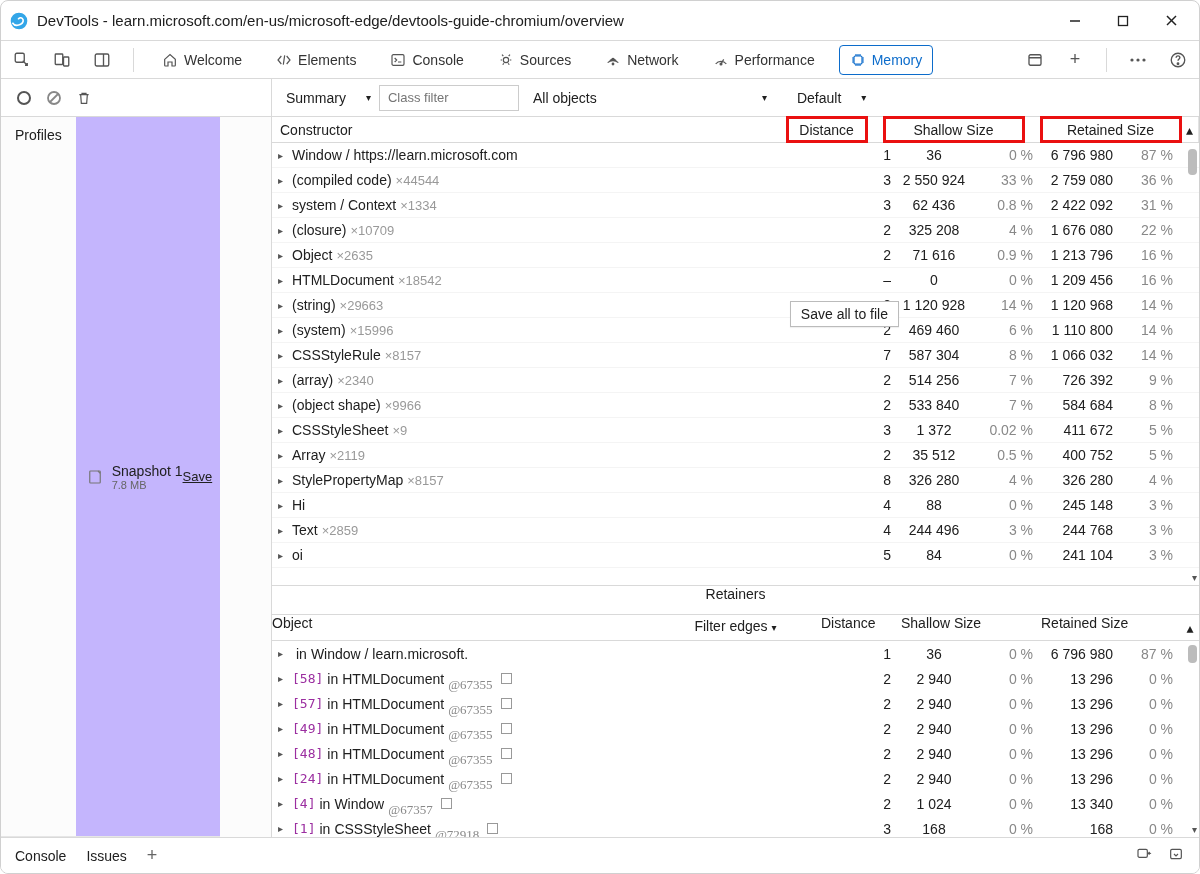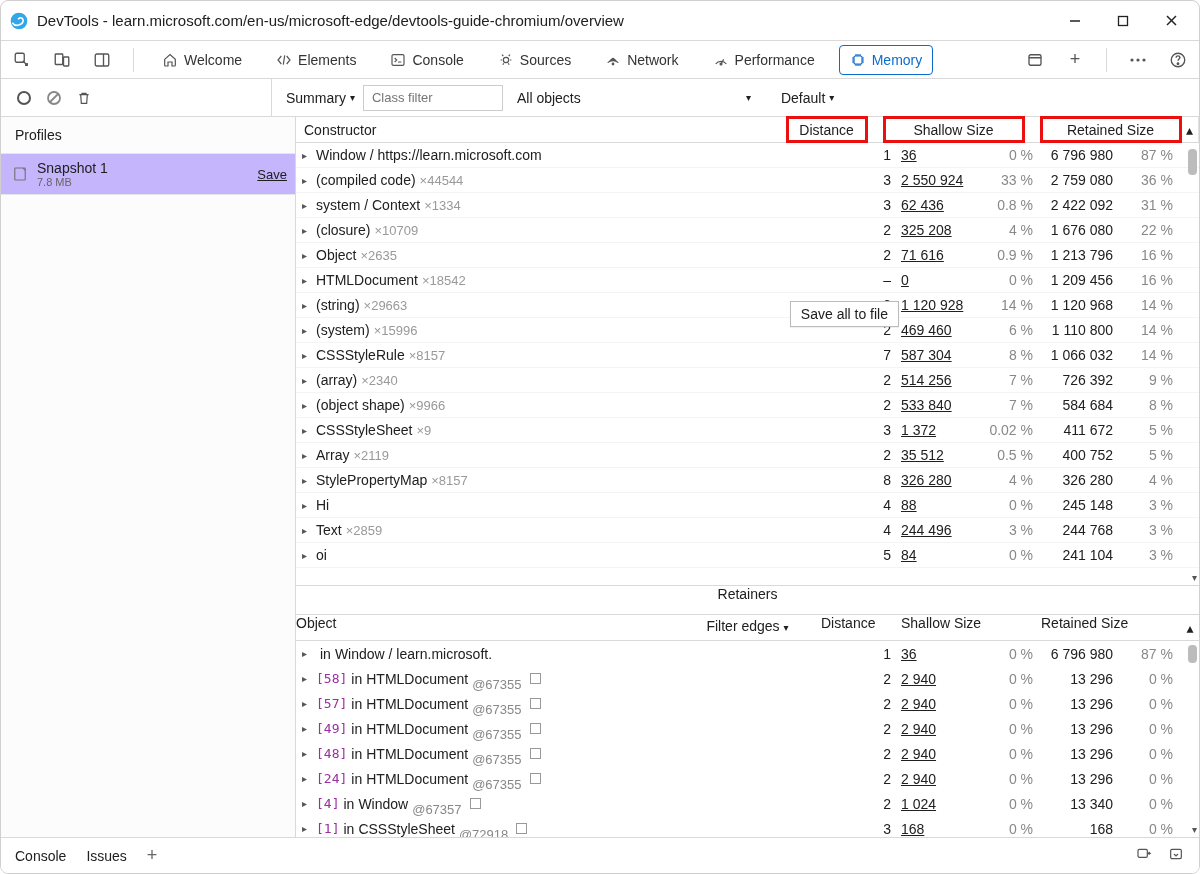--- a/index.html
+++ b/index.html
@@ -19,28 +19,28 @@
 .tab { display:flex; align-items:center; gap:6px; padding:6px 10px; border-radius:4px; color:#333; cursor:pointer; font-size:14px;}
 .tab.active { border:1px solid #0c6ccb; color:#0c6ccb; background:#fff;}
 .tab svg { width:16px; height:16px; }
 .endctrls { margin-left:auto; display:flex; gap:14px; align-items:center;}
 
 
 .toolbar2 { height: 38px; display:flex; align-items:center; border-bottom:1px solid #d9d9d9;}
 .tb2-left { width:271px; display:flex; align-items:center; gap:12px; padding-left:14px; border-right:1px solid #d9d9d9; height:100%;}
 .tb2-left .ico { width:18px; height:18px; display:flex; align-items:center; justify-content:center; color:#555;}
 .tb2-right { flex:1; display:flex; align-items:center; height:100%; padding-left:6px;}
-.dropdown { display:flex; align-items:center; gap:4px; padding:4px 8px; font-size:14px; cursor:pointer;}
+.dropdown { display:flex; align-items:center; gap:20px; padding:4px 8px; font-size:14px; cursor:pointer;}
 .classfilter { width:140px; height:26px; border:1px solid #ccc; padding:2px 8px; font-size:13px; background:#fff;}
 .selector { margin-left:6px; display:flex; align-items:center; gap:4px;}
 .defaultsel { margin-left:14px; }
 
 
 .main { display:flex; height: calc(100% - 40px - 38px - 38px - 36px); }
-.sidebar { width:295px; border-right:1px solid #d9d9d9; display:flex; flex-direction:column; overflow:hidden; background:#fcfcfc;}
+.sidebar { width:271px; border-right:1px solid #d9d9d9; display:flex; flex-direction:row; overflow:hidden; background:#fcfcfc;}
 .profiles-head { padding:10px 14px; font-size:14px; border-bottom:1px solid #e6e6e6;}
 .heap-head { padding:8px 14px; font-size:13px; color:#555; border-bottom:1px solid #eee;}
 .snapshot-item { display:flex; align-items:center; padding:6px 8px; border-bottom:1px solid #e6e6e6; background:#c4b5fd; cursor:pointer;}
 .snapshot-item .snapicon { width:22px; height:22px; margin-right:6px; color:#777; display:flex; align-items:center; justify-content:center;}
 .snapshot-item .snapinfo { flex:1; }
 .snapshot-item .snaptitle { font-size:14px;}
 .snapshot-item .snapsize { font-size:11px; color:#666;}
 .snapshot-item .snapsave { text-decoration:underline; font-size:13px;}
 
 .content { flex:1; display:flex; flex-direction:column; position:relative;}
@@ -54,38 +54,38 @@
 .ch-rt { width:140px; justify-content:center; outline:3px solid #ea1010; outline-offset:-2px;}
 .ch-scroll { width:18px; border-right:none; display:flex; align-items:center; justify-content:center;}
 
 .grid { flex:1; overflow:hidden; position:relative;}
 .grow { display:flex; align-items:center; height:25px; font-size:14px; border-bottom:1px solid #f4f4f4;}
 .c-constr { flex:1; display:flex; align-items:center; padding-left:6px; gap:4px; white-space:nowrap; overflow:hidden;}
 .tri { color:#555; font-size:10px; display:inline-flex; width:10px;}
 .cname { }
 .cmult { color:#999; font-size:13px;}
 .c-dist { width:80px; text-align:right; padding-right:10px;}
-.c-sh { width:70px; text-align:left; padding-right:4px;text-decoration:underline;}
+.c-sh { width:70px; text-align:center; padding-right:4px;}
 .c-shpct { width:70px; text-align:right; padding-right:8px; color:#888;}
 .c-rt { width:76px; text-align:right; padding-right:4px;}
 .c-rtpct { width:64px; text-align:right; padding-right:8px; color:#888;}
 .c-scroll { width:18px;}
 
 .tooltip { position:absolute; top:158px; right:300px; background:#fff; border:1px solid #bbb; padding:4px 10px; font-size:14px; box-shadow:0 1px 1px rgba(0,0,0,0.06);}
 .scrollbar-thumb { position:absolute; right:2px; background:#bcbcbc; border-radius:4px;}
 .scrollbar-down { position:absolute; right:2px; bottom:2px; font-size:10px; color:#555;}
 
 
 .retainers-bar { height:30px; border-top:1px solid #d9d9d9; border-bottom:1px solid #d9d9d9; display:flex; align-items:center; padding:0 10px; gap:16px; font-size:14px;flex-direction:column;}
 .ret-header { display:flex; height:26px; border-bottom:1px solid #d9d9d9; font-size:14px;}
 .ret-grid { height:196px; overflow:hidden; position:relative;}
 .ret-row { display:flex; align-items:center; height:25px; font-size:14px;}
 .ret-obj { flex:1; padding-left:6px; display:flex; align-items:center; gap:4px; white-space:nowrap; overflow:hidden;}
 .code-purple { color:#9b2ea0; font-family:Consolas,monospace; font-size:13px;}
-.code-gray { color:#888; font-family:Liberation Sans, sans-serif; font-size:13px;margin-top:12px;}
+.code-gray { color:#888; font-family:Liberation Serif, serif; font-size:13px;margin-top:12px;}
 .codebox { width:11px; height:11px; border:1px solid #999; display:inline-block; margin-left:4px;}
 
 
 .bottombar { position:absolute; bottom:0; left:0; right:0; height:36px; border-top:1px solid #d9d9d9; display:flex; align-items:center; padding:0 14px; gap:20px; font-size:14px; background:#fff;}
 .bottombar .bbr { margin-left:auto; display:flex; gap:14px;}
 .plus { font-size:18px; color:#666;}
 
 .highlight-gap { width:17px;}
 </style>
 </head>

